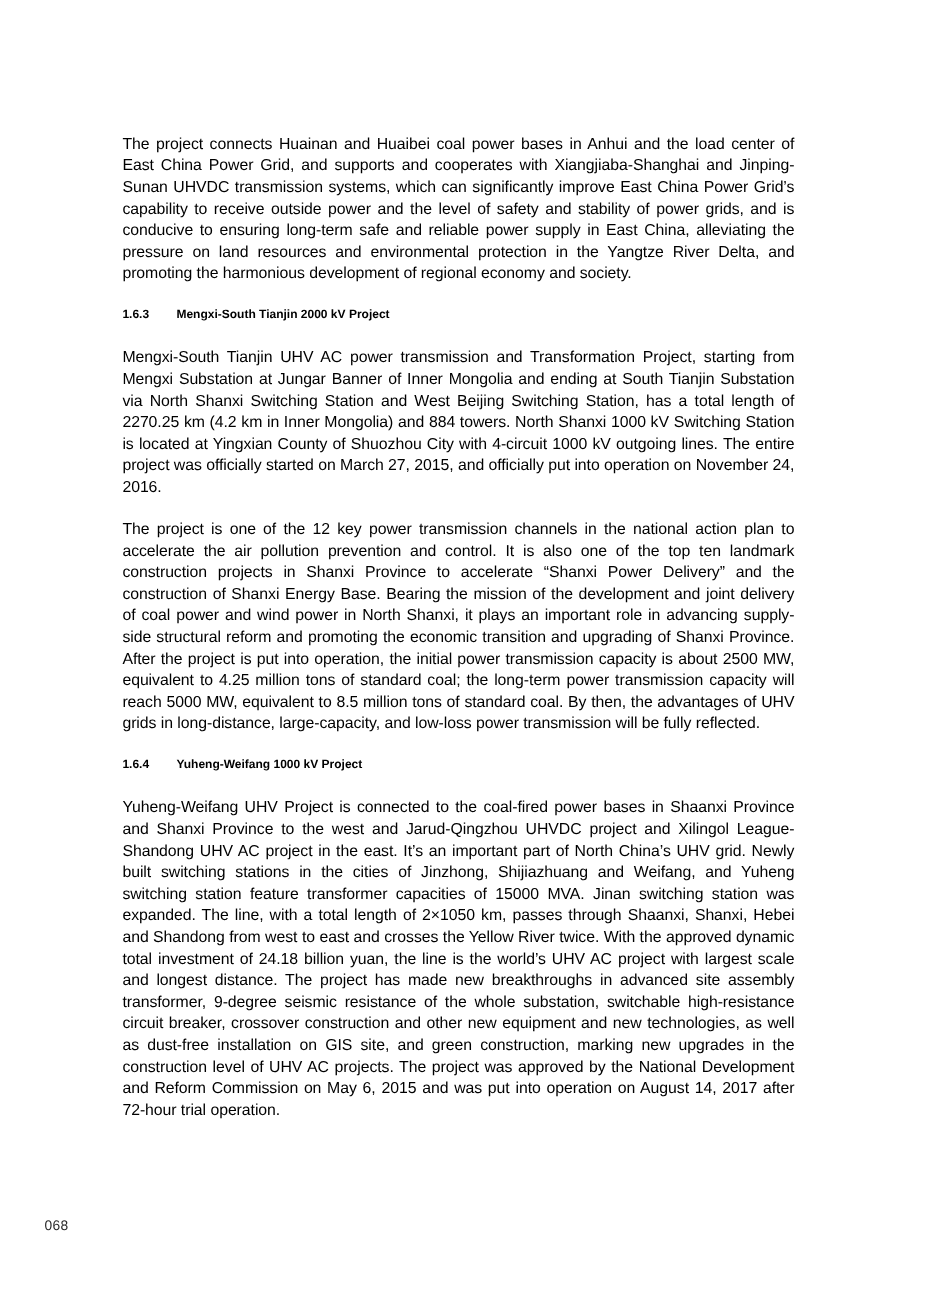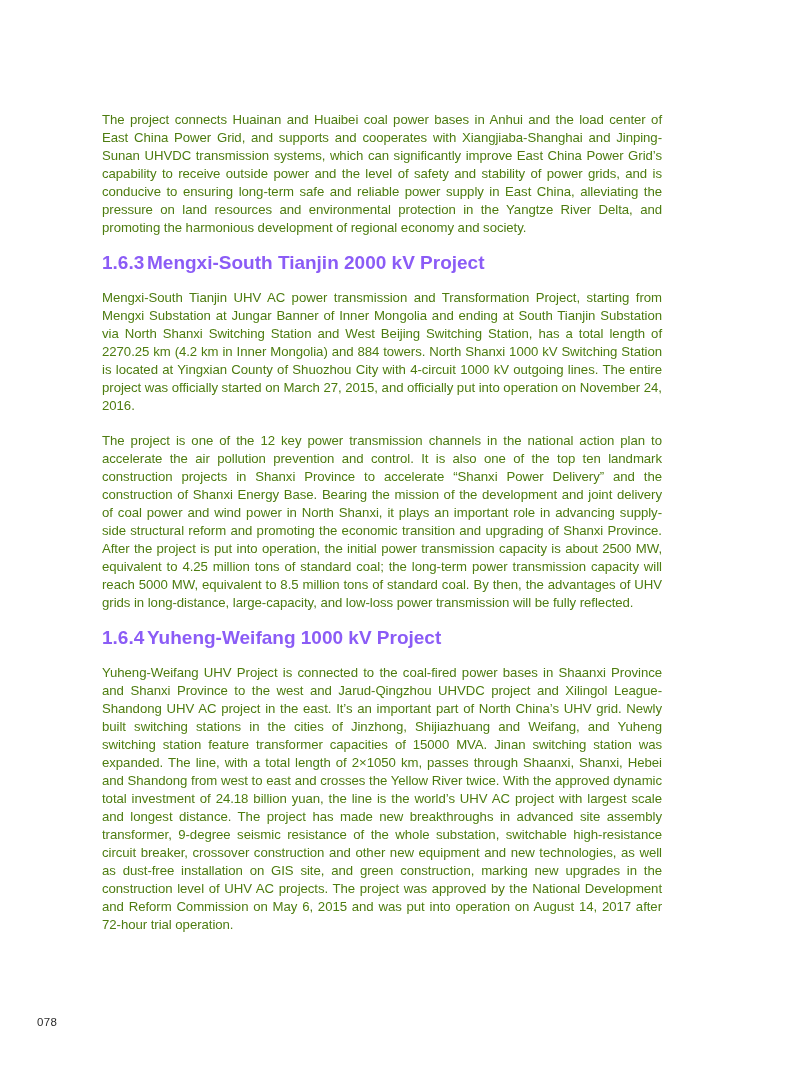--- a/index.html
+++ b/index.html
@@ -21,28 +21,28 @@
       top: 111px;
       width: 560px;
     }
     .para {
       font-size: 13.2px;
       line-height: 18px;
       text-align: justify;
       text-justify: inter-word;
       margin: 0;
       letter-spacing: -0.05px;
-      color: #4d7c0f;
+      color: #000000;
     }
     .section-heading {
-      font-size: 19px;
+      font-size: 10px;
       font-weight: bold;
       line-height: 18px;
       margin: 0;
-      color: #8b5cf6;
+      color: #000000;
       display: flex;
       align-items: center;
     }
     .heading-num {
       display: inline-block;
       width: 45px;
     }
     .gap-after-para { height: 17px; }
     .gap-after-heading { height: 17px; }
     .page-number {
@@ -82,13 +82,13 @@
     <span class="heading-num">1.6.4</span>
     <span class="heading-title">Yuheng-Weifang 1000 kV Project</span>
   </h3>
 
   <div class="gap-after-heading"></div>
 
   <p class="para">Yuheng-Weifang UHV Project is connected to the coal-fired power bases in Shaanxi Province and Shanxi Province to the west and Jarud-Qingzhou UHVDC project and Xilingol League-Shandong UHV AC project in the east. It’s an important part of North China’s UHV grid. Newly built switching stations in the cities of Jinzhong, Shijiazhuang and Weifang, and Yuheng switching station feature transformer capacities of 15000 MVA. Jinan switching station was expanded. The line, with a total length of 2×1050 km, passes through Shaanxi, Shanxi, Hebei and Shandong from west to east and crosses the Yellow River twice. With the approved dynamic total investment of 24.18 billion yuan, the line is the world’s UHV AC project with largest scale and longest distance. The project has made new breakthroughs in advanced site assembly transformer, 9-degree seismic resistance of the whole substation, switchable high-resistance circuit breaker, crossover construction and other new equipment and new technologies, as well as dust-free installation on GIS site, and green construction, marking new upgrades in the construction level of UHV AC projects. The project was approved by the National Development and Reform Commission on May 6, 2015 and was put into operation on August 14, 2017 after 72-hour trial operation.</p>
 
 </div>
 
-<div class="page-number">078</div>
+<div class="page-number">068</div>
 
 </body></html>

